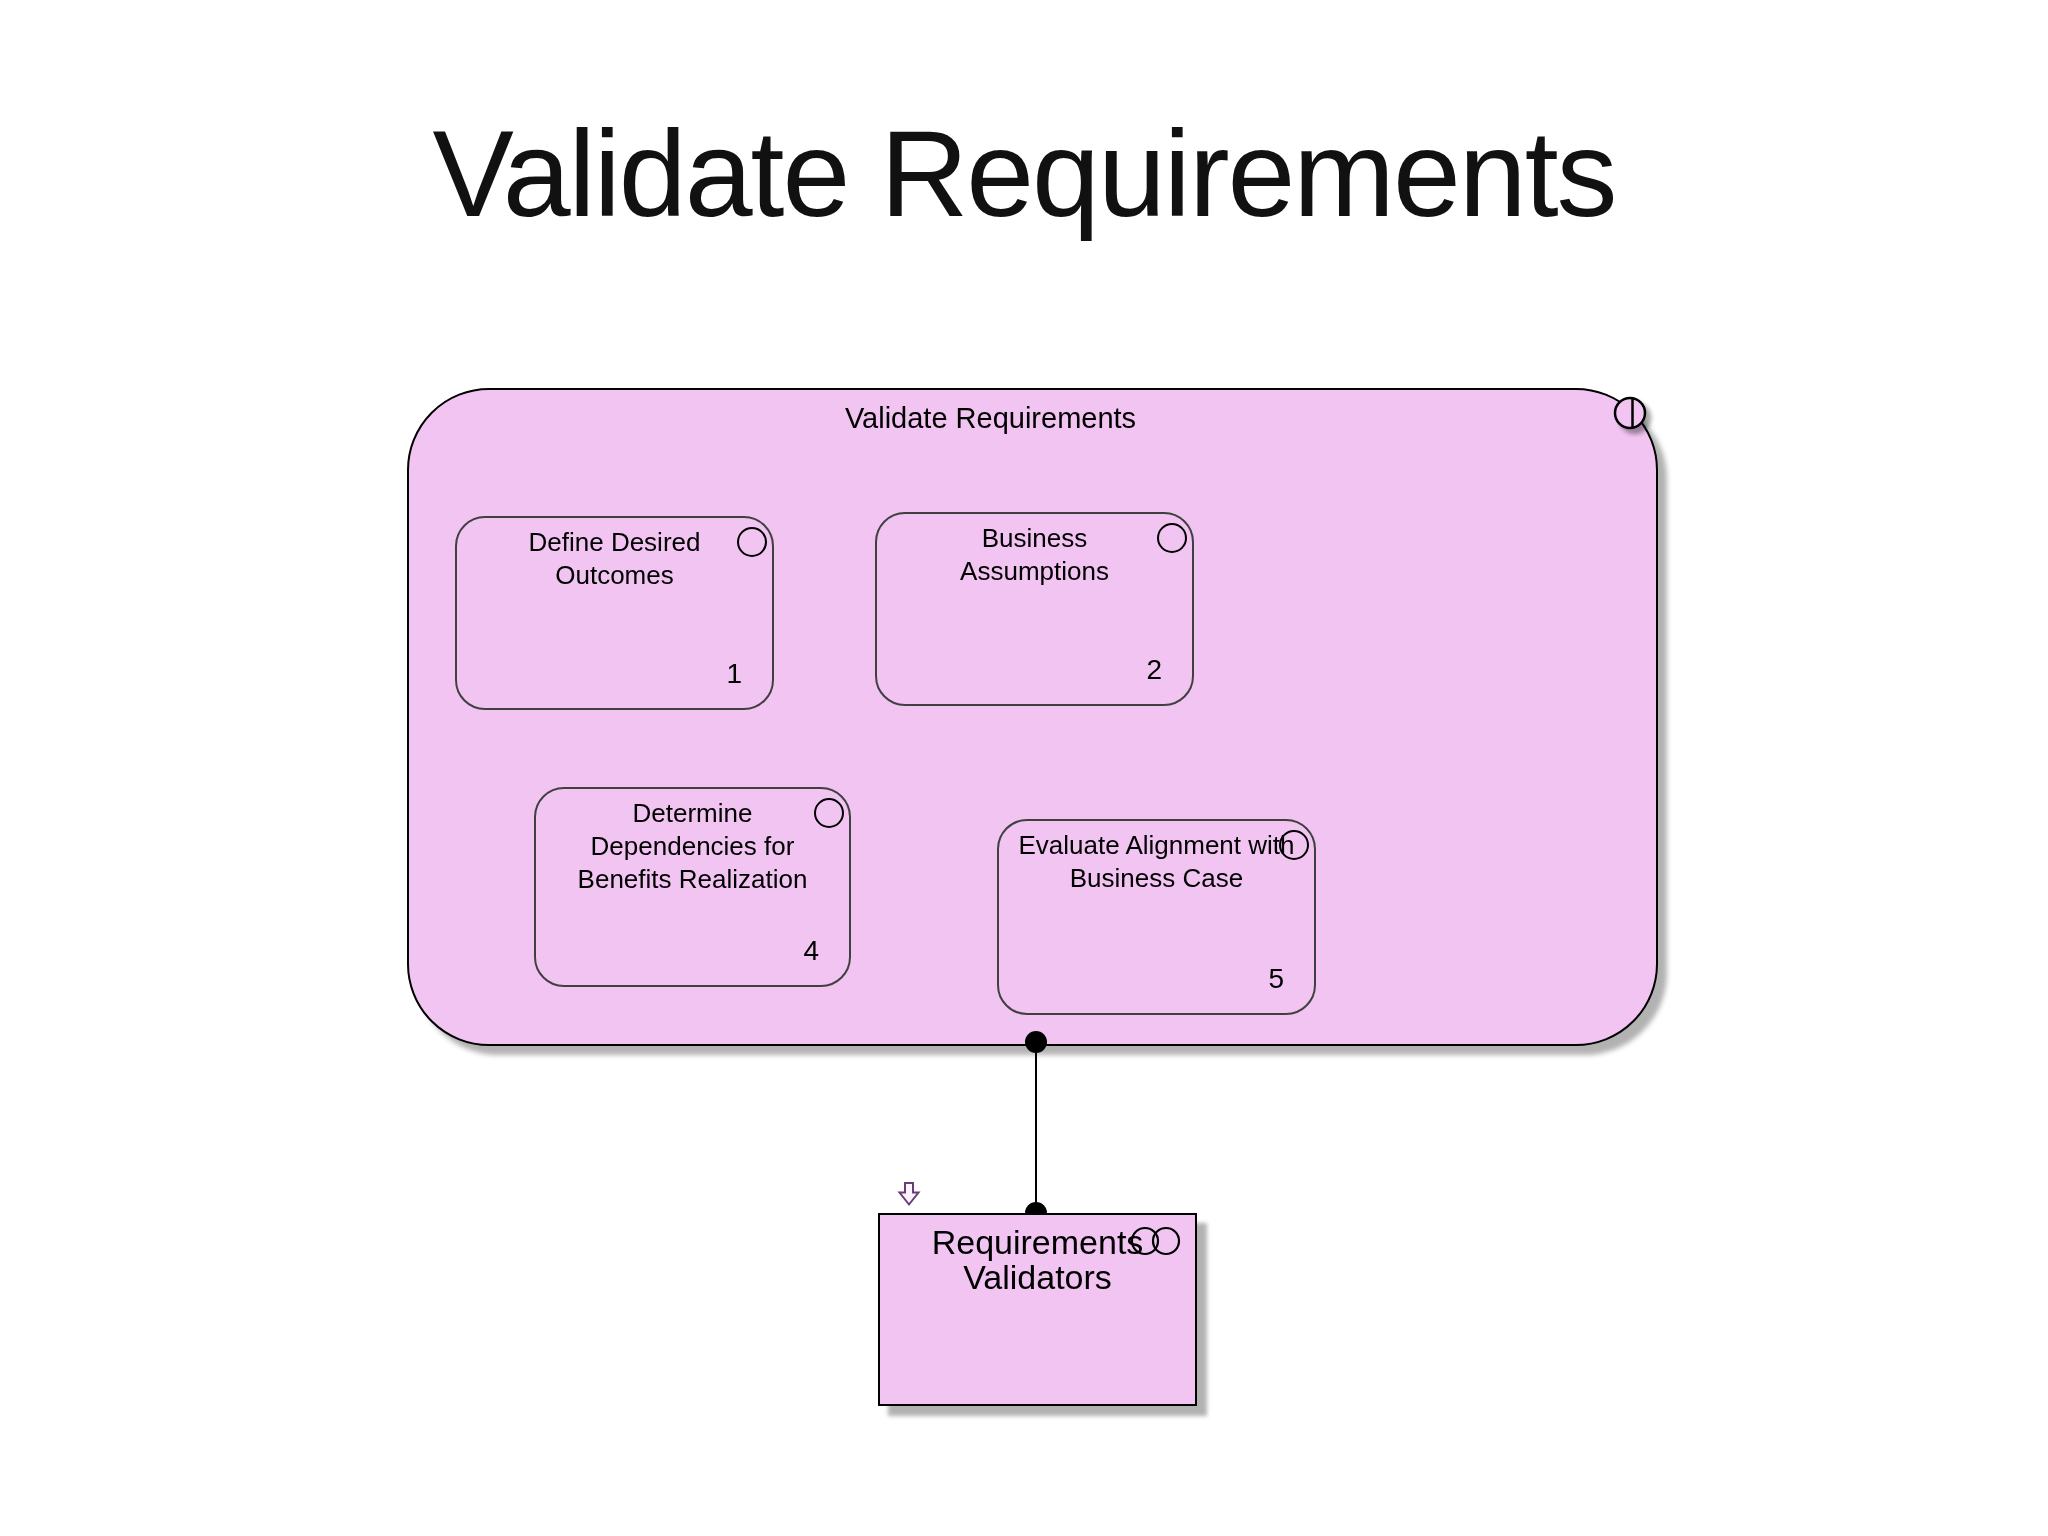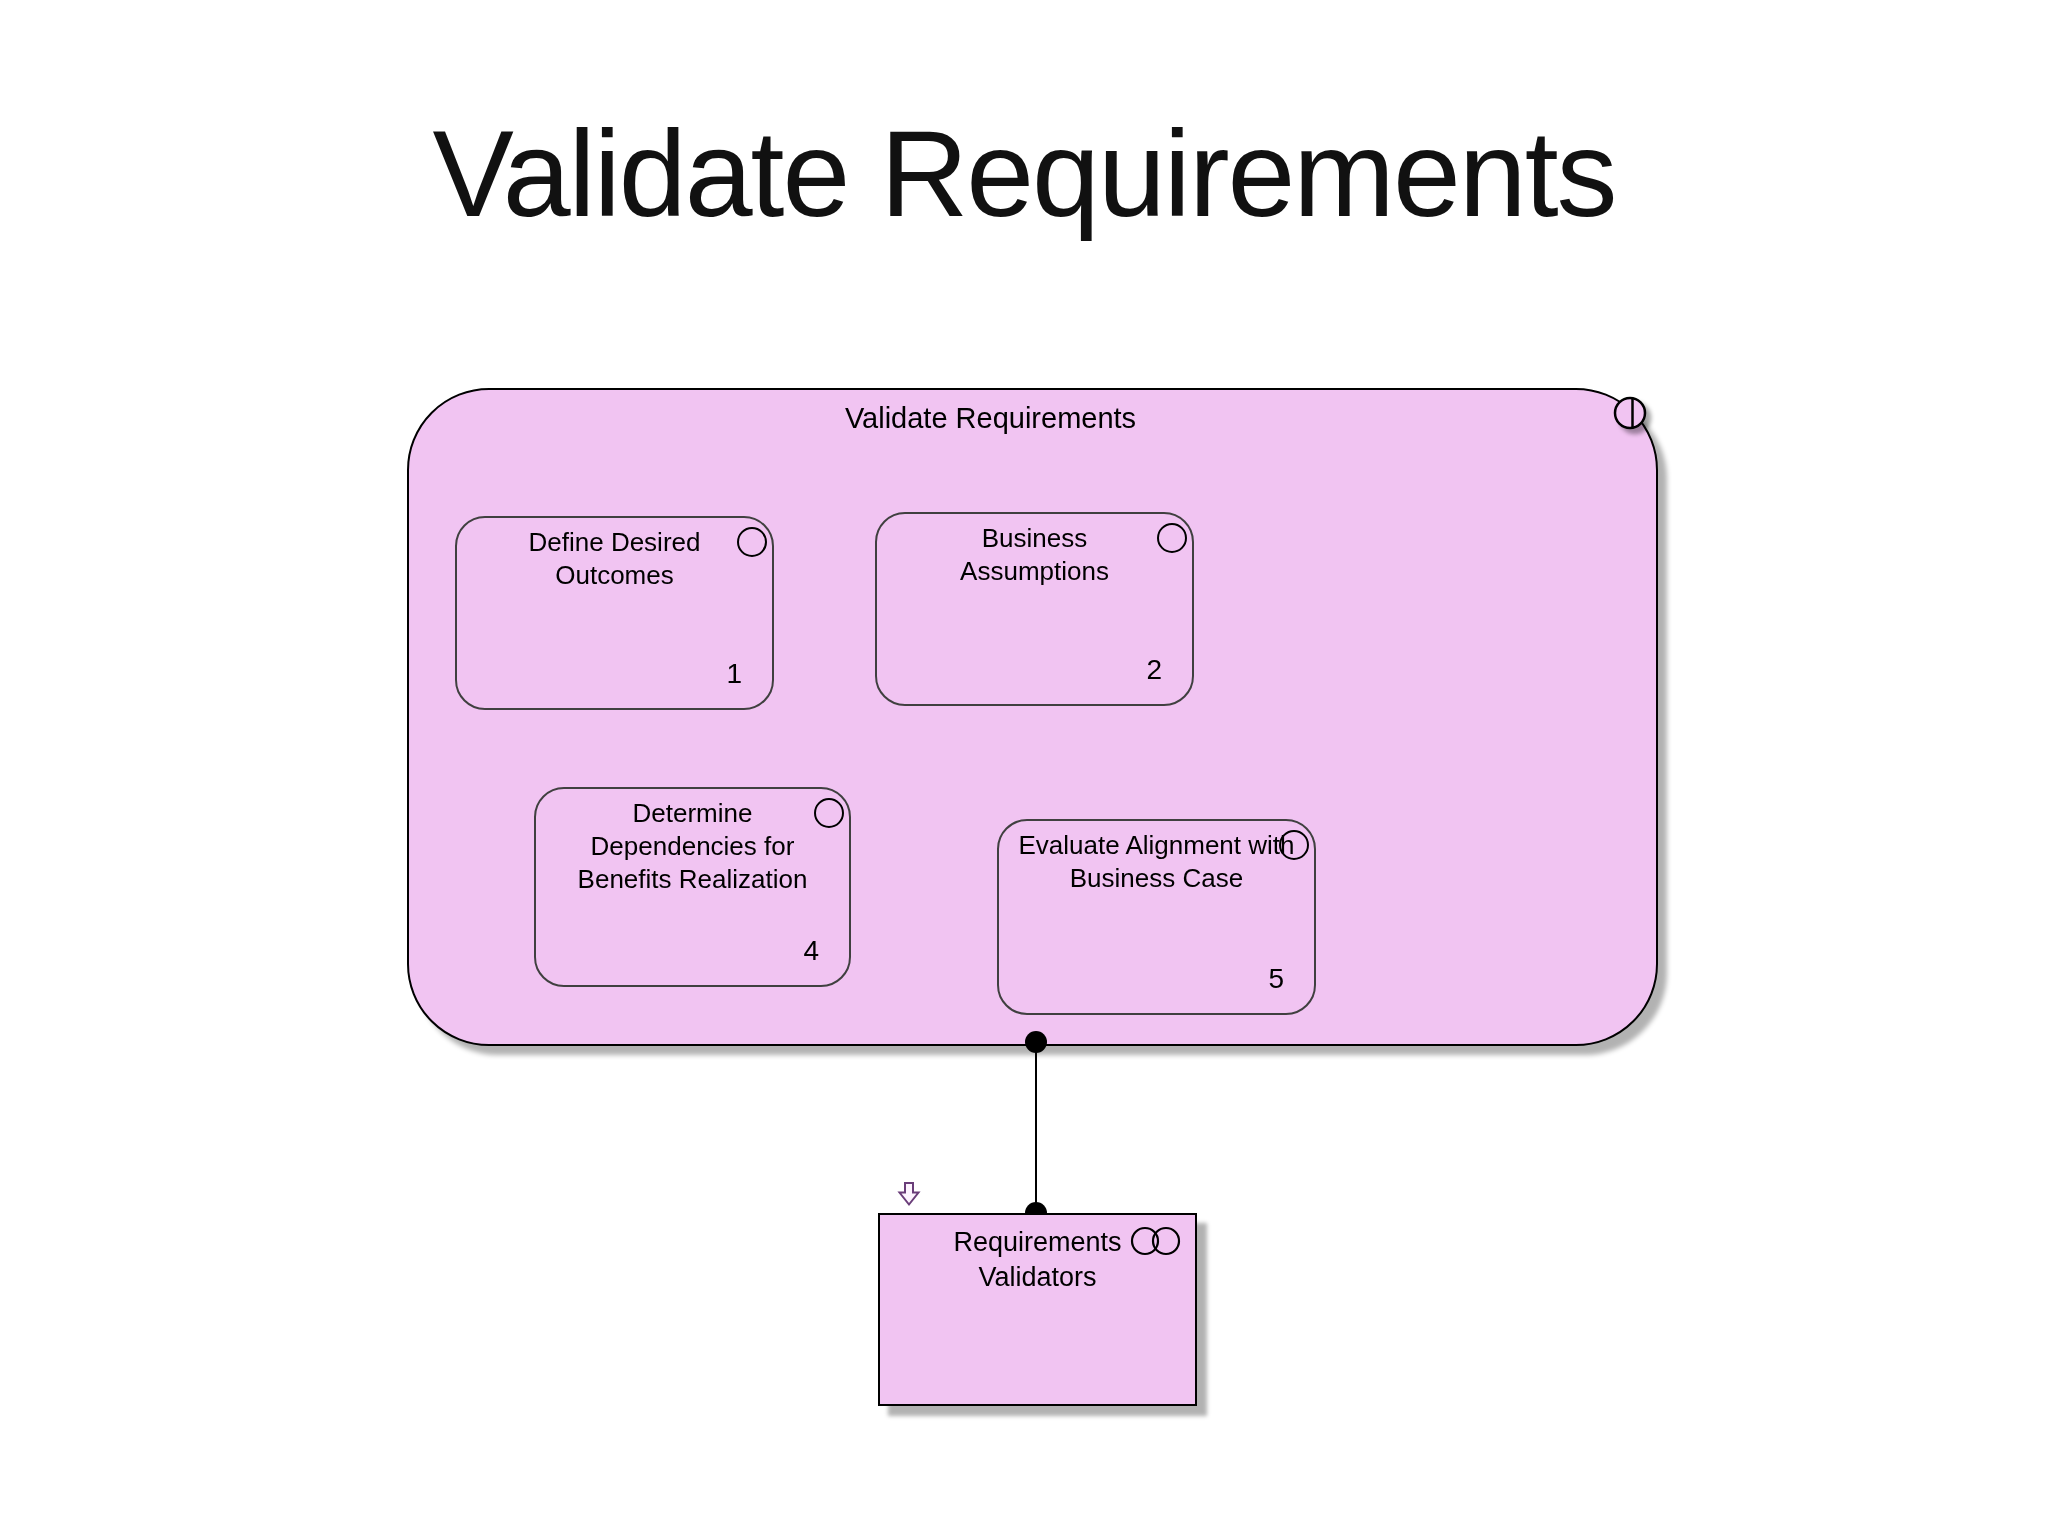--- a/index.html
+++ b/index.html
@@ -61,21 +61,21 @@
   .dot-bottom{left:1025px;top:1202px;}
 
   
   .role{
     position:absolute;left:878px;top:1213px;width:315px;height:189px;
     background:#f1c4f2;border:2px solid #000;
     box-shadow:10px 10px 4px rgba(0,0,0,0.30);
   }
   .role .lbl{
     display:block;margin:10px auto 0;max-width:235px;text-align:center;
-    font-size:27px;line-height:35px;
+    font-size:34px;line-height:35px;
   }
   .role-icon{position:absolute;top:10px;right:10px;}
 
   .down-arrow{position:absolute;left:897px;top:1181px;}
 </style>
 </head>
 <body>
 
 <div class="canvas">
 

